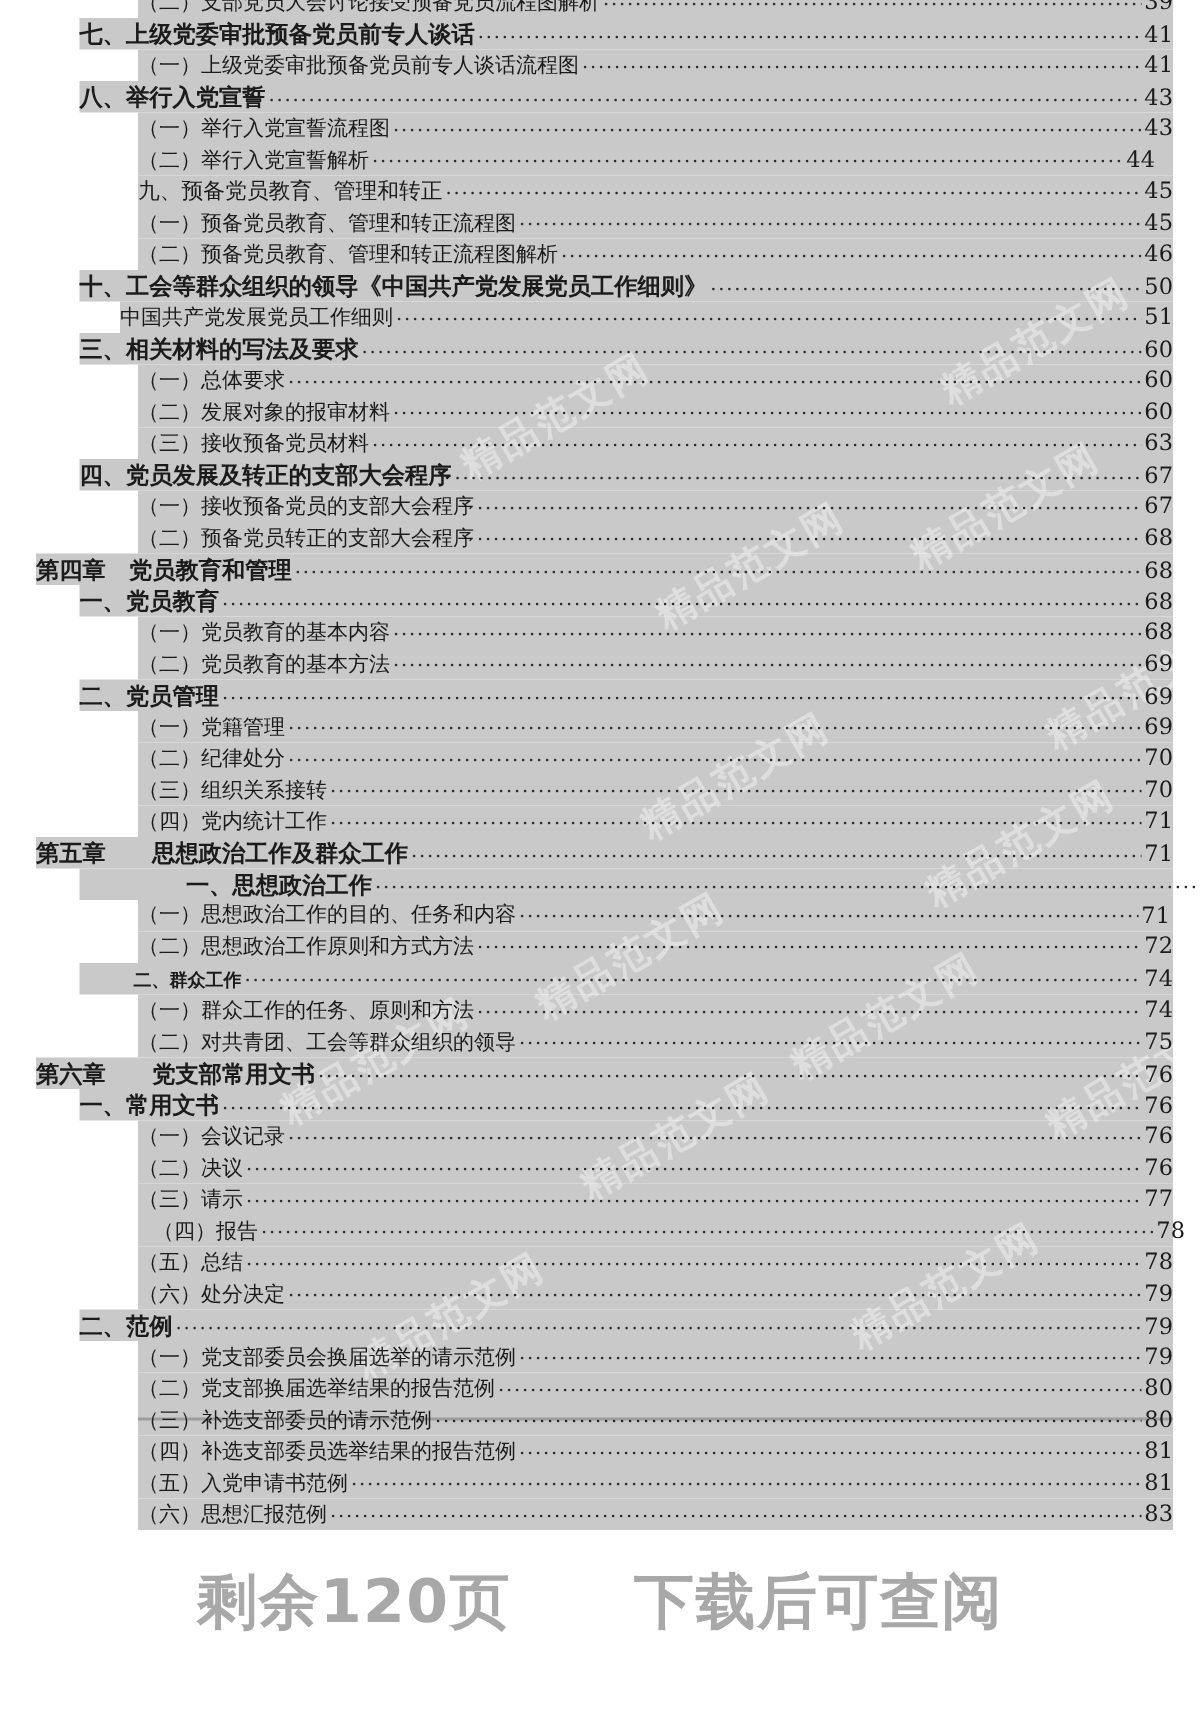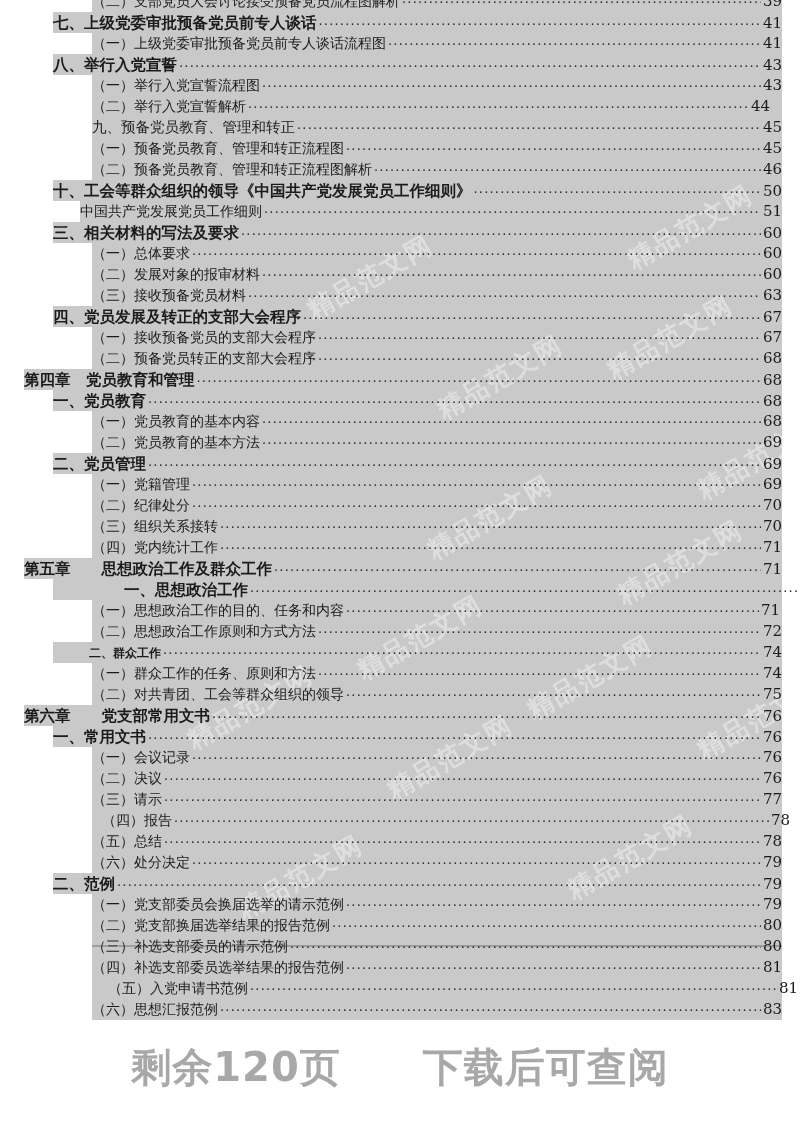--- a/index.html
+++ b/index.html
@@ -496,21 +496,21 @@
       </div>
     </div>
     <div class="toc-row lvl-2" style="height: 21px; align-items: center;">
       <div class="hl" style="left: 92px; right: 18px;"></div>
       <div class="inner" style="left: 92px; width: 690px; padding-right: 0px;">
         <span class="toc-label">（四）补选支部委员选举结果的报告范例</span>
         <span class="toc-leader">............................................................................................................................................................................................................................</span>
         <span class="toc-page">81</span>
       </div>
     </div>
-    <div class="toc-row lvl-2" style="height: 21px; padding-left: 16px;">
+    <div class="toc-row lvl-2" style="height: 21px;">
       <div class="hl" style="left: 92px; right: 18px;"></div>
       <div class="inner" style="left: 92px; width: 690px; padding-right: 0px;">
         <span class="toc-label">（五）入党申请书范例</span>
         <span class="toc-leader">............................................................................................................................................................................................................................</span>
         <span class="toc-page">81</span>
       </div>
     </div>
     <div class="toc-row lvl-2" style="height: 21px;">
       <div class="hl" style="left: 92px; right: 18px;"></div>
       <div class="inner" style="left: 92px; width: 690px; padding-right: 0px;">

